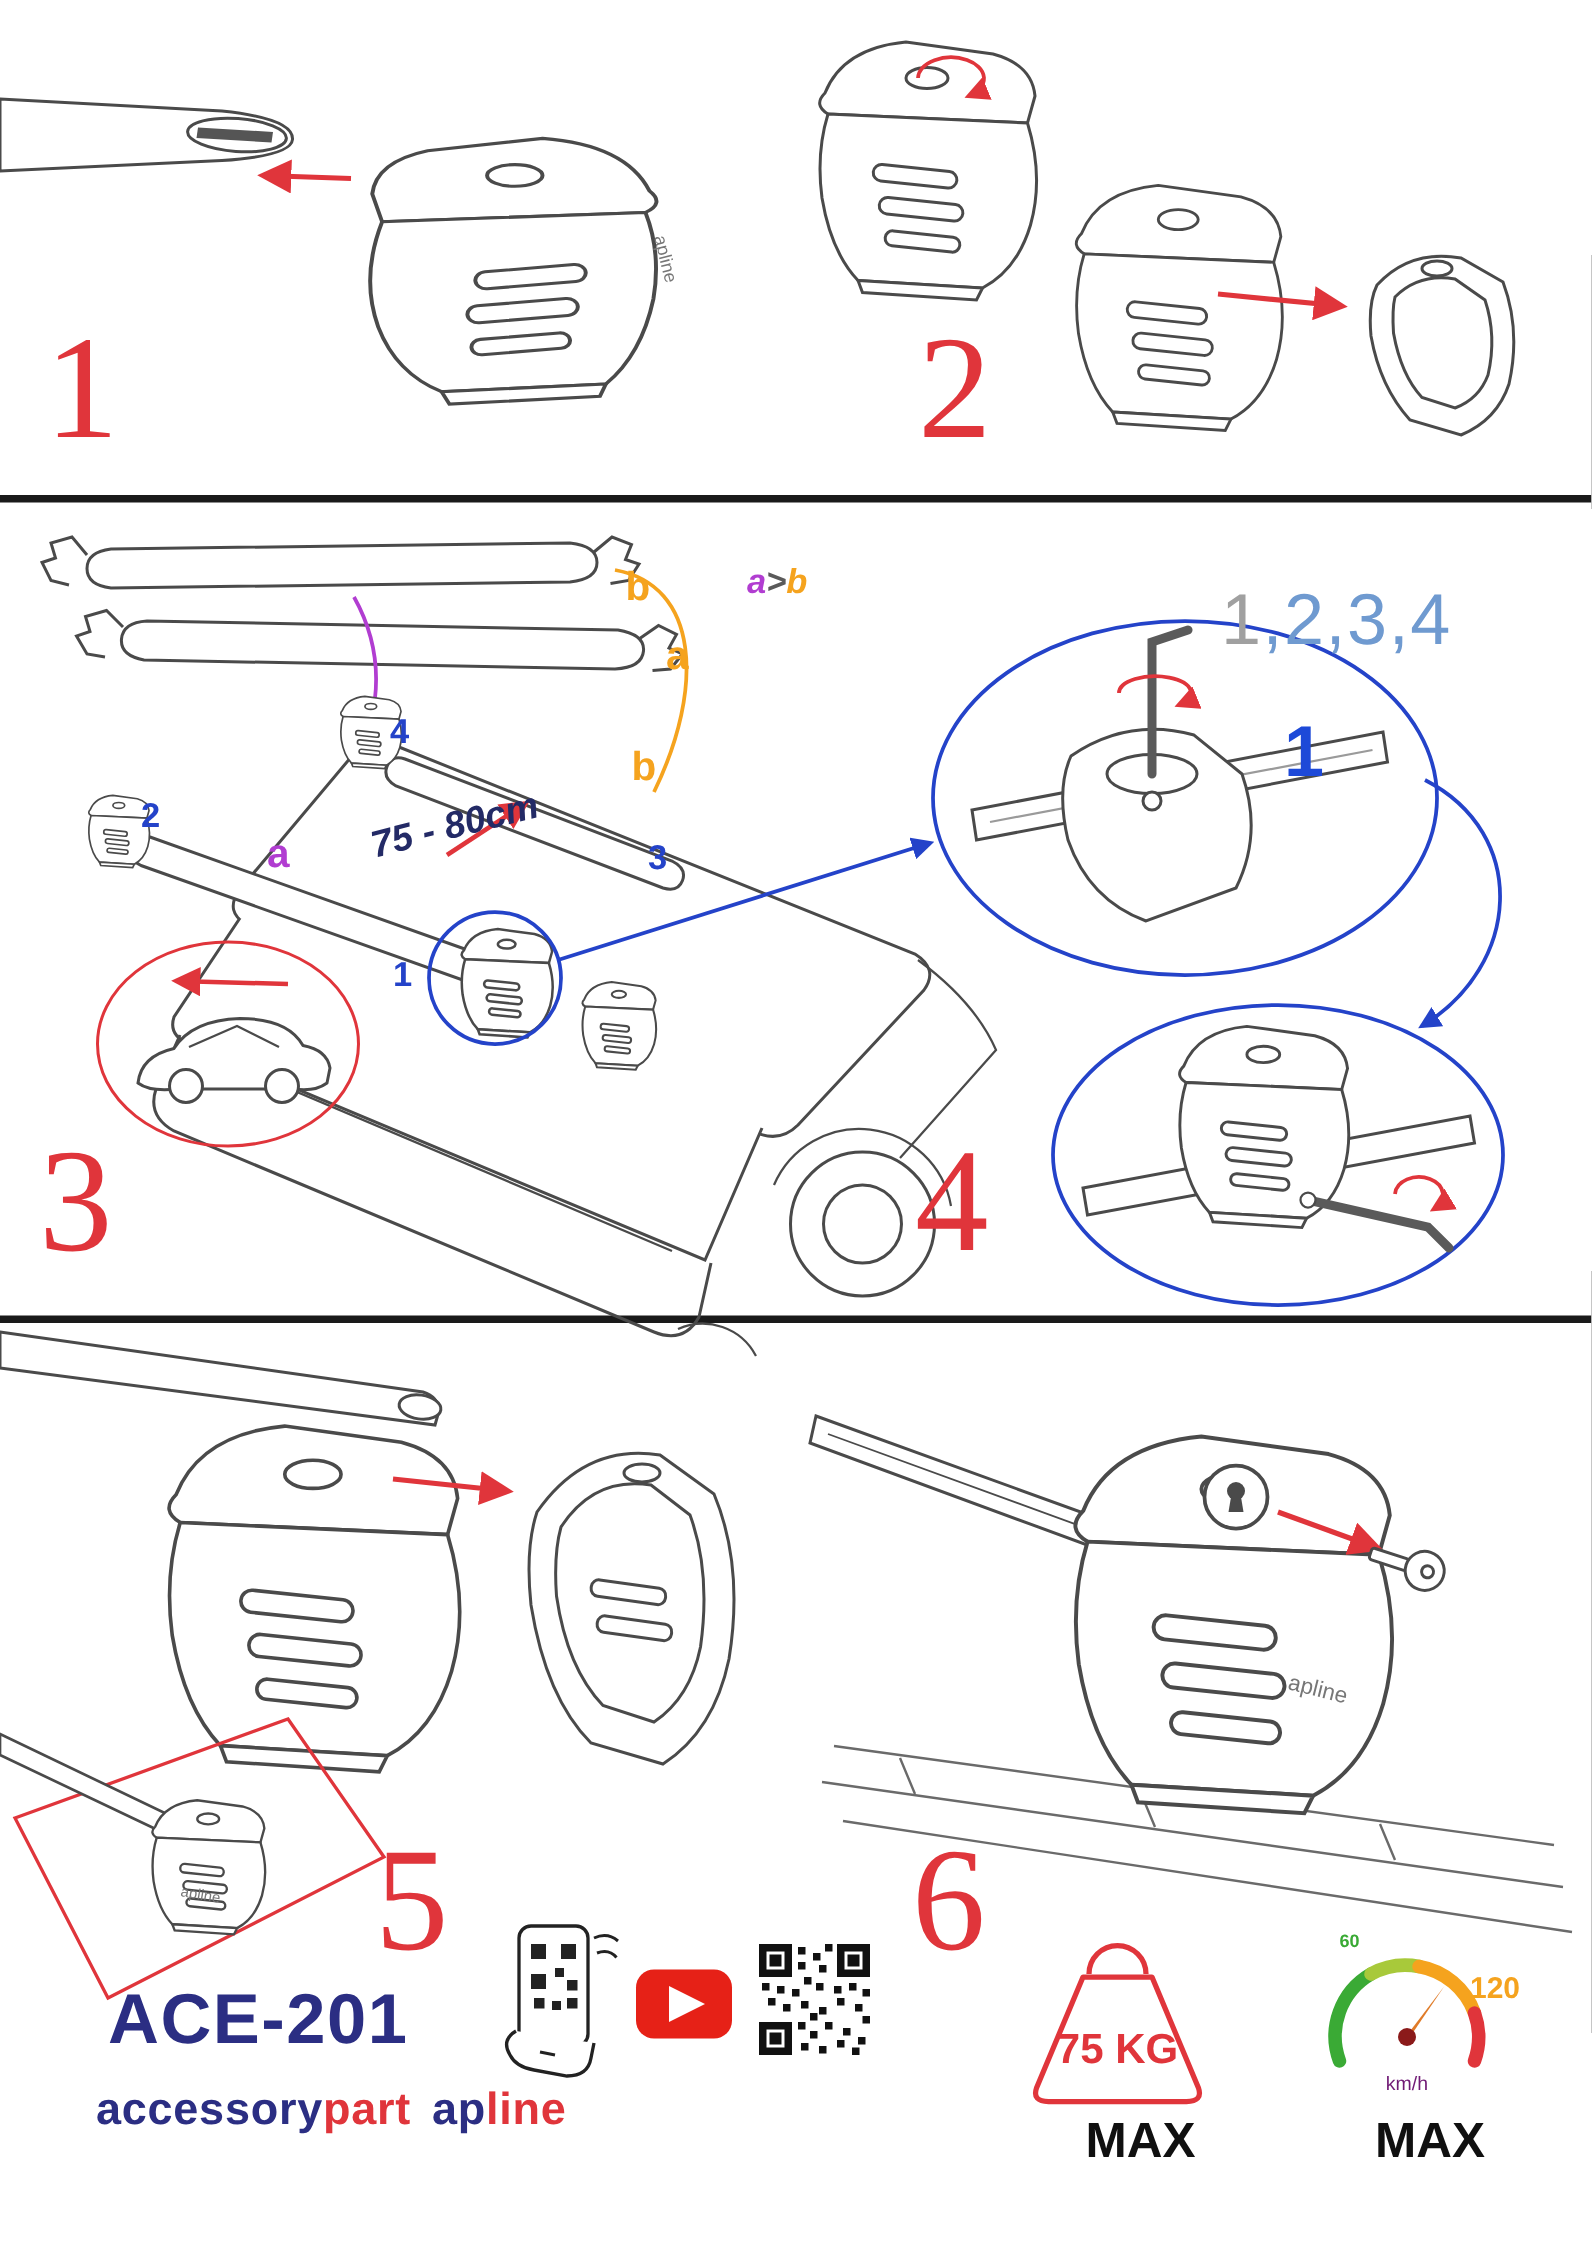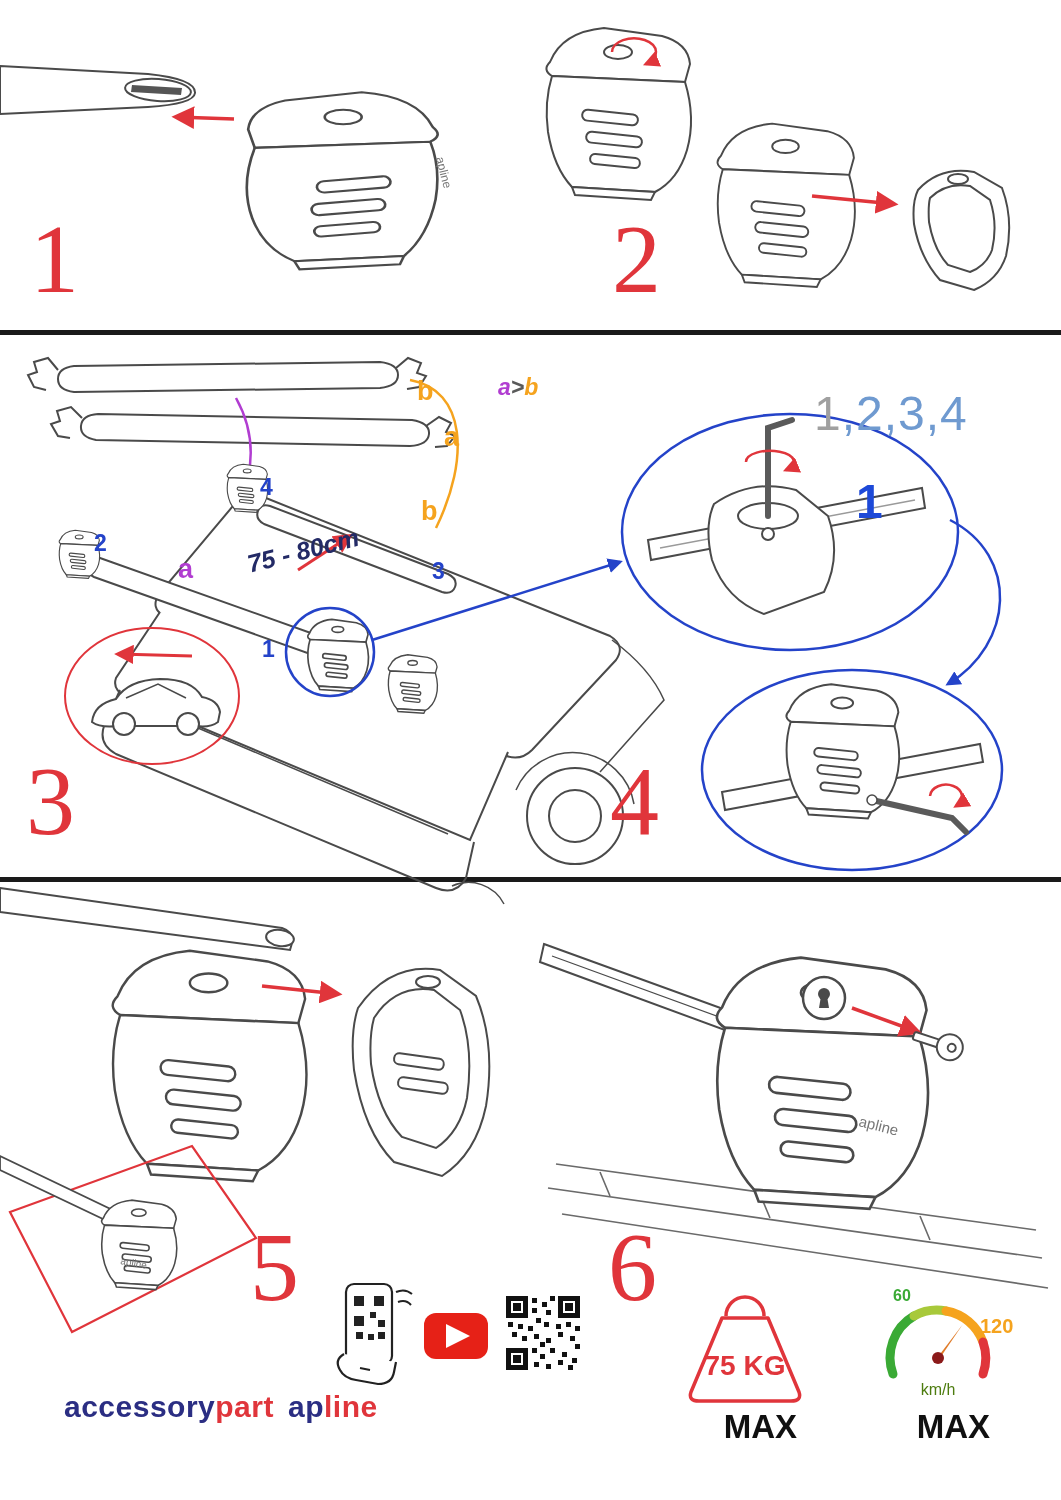--- a/index.html
+++ b/index.html
@@ -25,23 +25,23 @@
   .measure { font-size:25px; font-weight:bold; font-style:italic; color:#232a66;
              transform:rotate(-14deg); transform-origin:0 50%; }
   .detailnum { font-size:48px; font-weight:bold; color:#1d49d8; }
   .model { font-size:47px; font-weight:bold; color:#2b2e83; letter-spacing:1px; }
   .brandline { font-size:30px; font-weight:bold; letter-spacing:0.5px; }
   .brandline .navy { color:#2b2e83; }
   .brandline .red { color:#e0353b; }
   .brandline .ap { margin-left:14px; }
   .limit-val { font-size:28px; font-weight:bold; color:#e0353b; text-align:center; }
   .max { font-size:33px; font-weight:bold; color:#101010; text-align:right; }
-  .s60 { font-size:16px; font-weight:bold; color:#3aaa35; }
+  .s60 { font-size:12px; font-weight:bold; color:#3aaa35; }
   .s120 { font-size:20px; font-weight:bold; color:#f5a31e; }
-  .kmh { font-size:16px; color:#4d7c0f; text-align:center; }
+  .kmh { font-size:13px; color:#701a75; text-align:center; }
 </style>
 </head>
 <body>
 
 <div class="page">
 
   <svg class="art" width="1061" height="1500" viewBox="0 0 1061 1500">
     <defs>
       <marker id="mr" viewBox="0 0 10 10" refX="8" refY="5" markerWidth="6.5" markerHeight="6.5" orient="auto-start-reverse">
         <path d="M0,0 L10,5 L0,10 Z" fill="#e0353b"></path>
@@ -310,20 +310,21 @@
   <div class="txt roofnum" style="left:432px; top:560px">3</div>
   <div class="txt roofnum" style="left:262px; top:638px">1</div>
 
   <div class="txt olabel" style="left:421px; top:498px">b</div>
   <div class="txt plabel" style="left:178px; top:556px">a</div>
 
   <div class="txt measure" style="left:248px; top:552px">75 - 80cm</div>
 
   <div class="txt detailnum" style="left:856px; top:478px">1</div>
 
+  <div class="txt model" style="left:72px; top:1322px">ACE-201</div>
 
   <div class="txt brandline" style="left:64px; top:1392px">
     <span class="navy">accessory</span><span class="red">part</span><span class="navy ap">ap</span><span class="red">line</span>
   </div>
 
   <div class="txt limit-val" style="left:697px; top:1352px; width:96px">75 KG</div>
   <div class="txt max" style="left:693px; top:1410px; width:104px">MAX</div>
 
   <div class="txt s60" style="left:893px; top:1288px">60</div>
   <div class="txt s120" style="left:980px; top:1316px">120</div>

